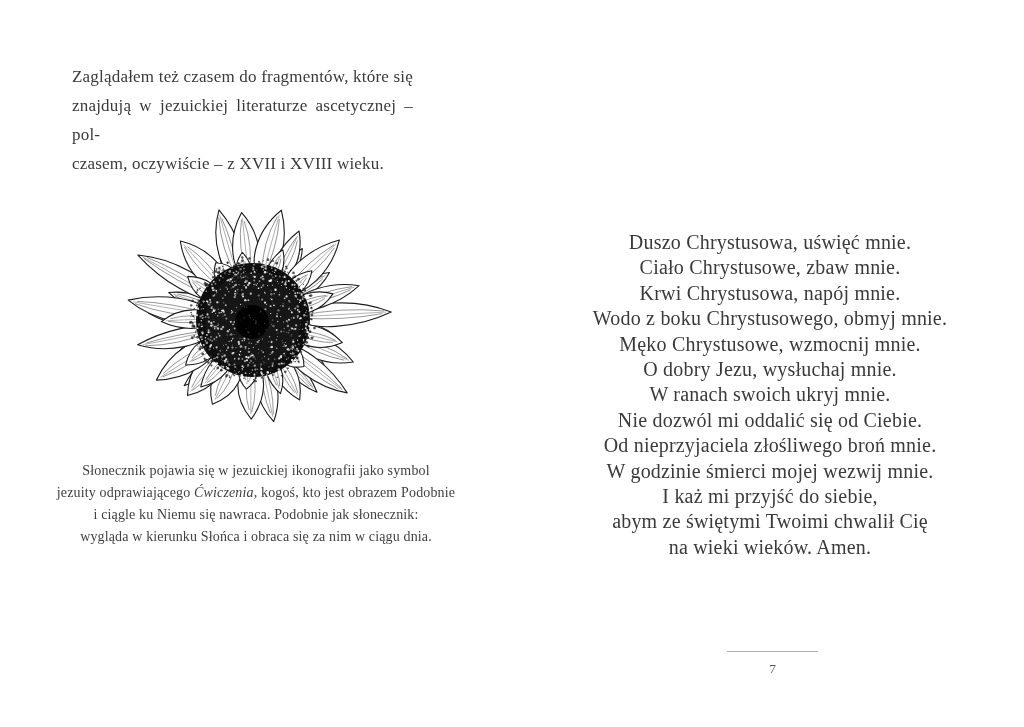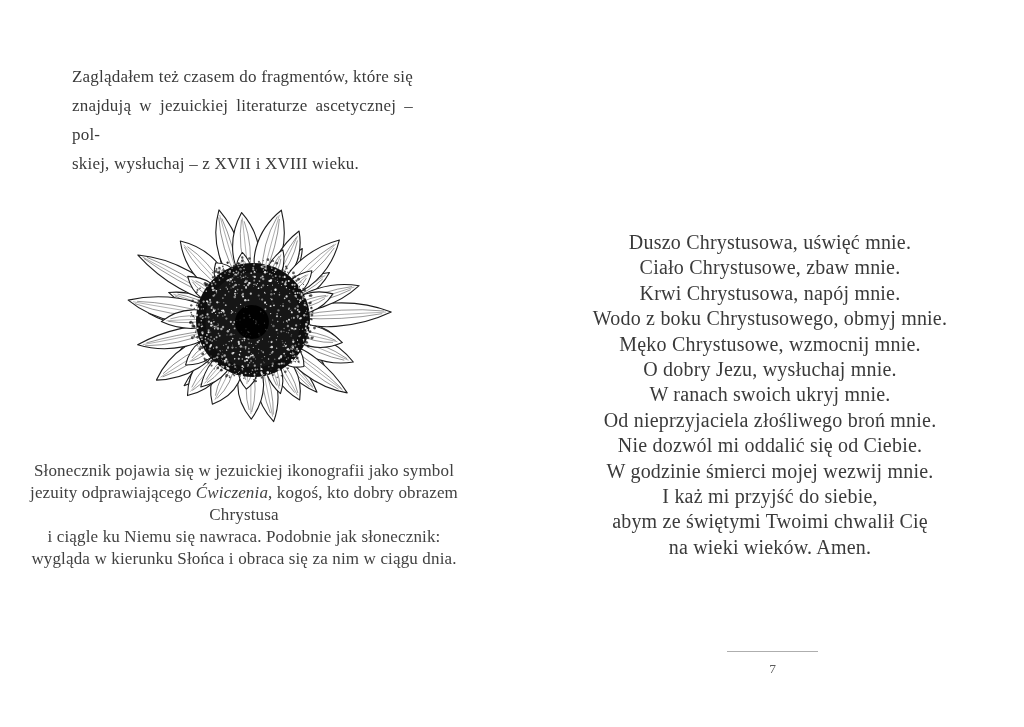--- a/index.html
+++ b/index.html
@@ -21,22 +21,22 @@
   }
   .pline.just{text-align:justify;text-align-last:justify;}
   .pline.last{text-align:left;}
 
   .sunflower-wrap{
     position:absolute;left:103px;top:188px;width:300px;height:264px;
   }
   .sunflower-wrap svg{overflow:visible;display:block;}
 
   .caption{
-    position:absolute;left:24px;top:460px;width:440px;
-    font-size:17px;line-height:22px;text-align:center;
+    position:absolute;left:36px;top:460px;width:440px;
+    font-size:14px;line-height:22px;text-align:center;
     color:#414141;letter-spacing:0.15px;
   }
   .caption em{}
 
   
   .prayer{
     position:absolute;left:4px;top:230px;width:508px;
     font-size:20px;line-height:25.4px;text-align:center;
     letter-spacing:0.2px;
   }
@@ -53,21 +53,21 @@
 </head>
 <body>
 
 <div class="spread">
 
   <section class="page left">
 
     <div class="paragraph">
       <div class="pline just">Zaglądałem też czasem do fragmentów, które się</div>
       <div class="pline just">znajdują w jezuickiej literaturze ascetycznej – pol-</div>
-      <div class="pline last">skiej, wysłuchaj – z XVII i XVIII wieku.</div>
+      <div class="pline last">czasem, oczywiście – z XVII i XVIII wieku.</div>
     </div>
 
     <div class="sunflower-wrap">
       <svg id="sunflower" width="300" height="264" viewBox="0 0 300 264" xmlns="http://www.w3.org/2000/svg">
           <g transform="translate(150,132)">
             <g transform="rotate(11.364683739873843)">
               <path d="M 36 0 C 44.502856592950536 -11.169167996462978, 70.54285490886156 -10.27563455674594, 89.14285370594087 2.9225513962668144 C 70.54285490886156 10.27563455674594, 44.502856592950536 11.169167996462978, 36 0 Z" fill="#ffffff" stroke="#1c1c1c" stroke-width="1.1" stroke-linejoin="round"></path>
               <path d="M 41 -1 Q 62.57142685297043 -5.02612559840834 82.14285370594087 0.7535308377600887" fill="none" stroke="#1c1c1c" stroke-width="0.55" opacity="0.8"></path>
               <path d="M 41 1 Q 62.57142685297043 4.69105055851445 80.14285370594087 3.2535308377600884" fill="none" stroke="#1c1c1c" stroke-width="0.55" opacity="0.8"></path>
               <path d="M 40 0 Q 65.22856953826748 0.7306378490667036 84.14285370594087 2.1919135472001106" fill="none" stroke="#1c1c1c" stroke-width="0.5" opacity="0.65"></path>
@@ -1168,39 +1168,39 @@
             <circle cx="24.23342273899822" cy="57.35216722005084" r="0.7792279721606653" fill="#1c1c1c" opacity="0.75"></circle>
             <circle cx="58.49482055910585" cy="-12.59266657417658" r="0.6120498180911177" fill="#1c1c1c" opacity="0.75"></circle>
             <circle cx="-50.26837612539023" cy="33.953381788422874" r="1.3953758482334093" fill="#1c1c1c" opacity="0.75"></circle>
             <circle cx="55.234385229445365" cy="26.109055336796594" r="1.3855357174228577" fill="#1c1c1c" opacity="0.75"></circle>
           </g>
         </svg>
     </div>
 
     <figcaption class="caption">
       <div>Słonecznik pojawia się w jezuickiej ikonografii jako symbol</div>
-      <div><span>jezuity odprawiającego </span><em>Ćwiczenia</em><span>, kogoś, kto dobry obrazem Chrystusa</span></div>
+      <div><span>jezuity odprawiającego </span><em>Ćwiczenia</em><span>, kogoś, kto jest obrazem Podobnie</span></div>
       <div>i ciągle ku Niemu się nawraca. Podobnie jak słonecznik:</div>
       <div>wygląda w kierunku Słońca i obraca się za nim w ciągu dnia.</div>
     </figcaption>
 
   </section>
 
   <section class="page right">
 
     <div class="prayer">
       <div>Duszo Chrystusowa, uświęć mnie.</div>
       <div>Ciało Chrystusowe, zbaw mnie.</div>
       <div>Krwi Chrystusowa, napój mnie.</div>
       <div>Wodo z boku Chrystusowego, obmyj mnie.</div>
       <div>Męko Chrystusowe, wzmocnij mnie.</div>
       <div>O dobry Jezu, wysłuchaj mnie.</div>
       <div>W ranach swoich ukryj mnie.</div>
+      <div>Nie dozwól mi oddalić się od Ciebie.</div>
       <div>Od nieprzyjaciela złośliwego broń mnie.</div>
-      <div>Nie dozwól mi oddalić się od Ciebie.</div>
       <div>W godzinie śmierci mojej wezwij mnie.</div>
       <div>I każ mi przyjść do siebie,</div>
       <div>abym ze świętymi Twoimi chwalił Cię</div>
       <div>na wieki wieków. Amen.</div>
     </div>
 
     <div class="footer-rule"></div>
     <div class="page-number">7</div>
 
   </section>

